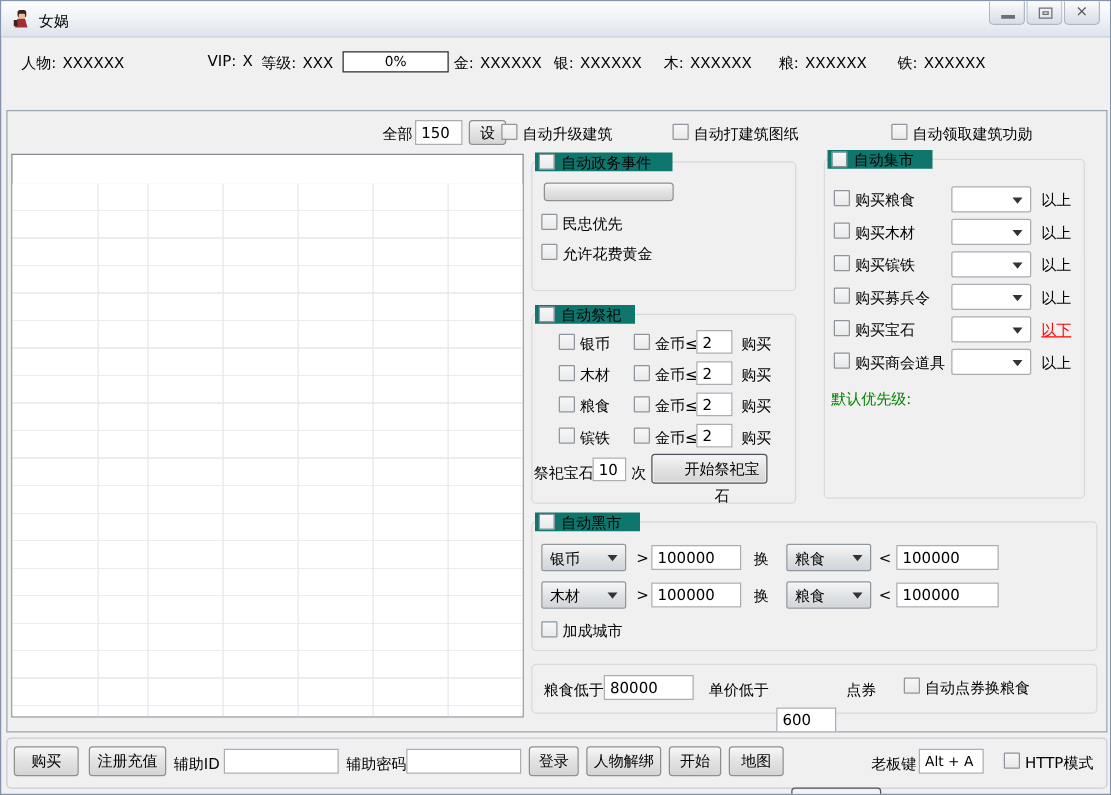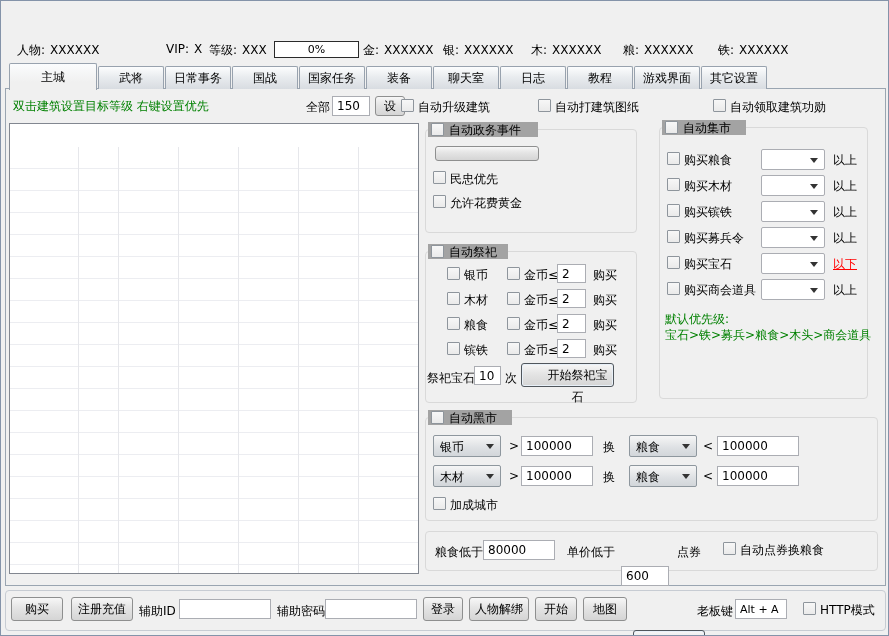--- a/index.html
+++ b/index.html
@@ -52,41 +52,63 @@
   .btn.strong { border-color:#50565C; box-shadow:inset 0 0 0 1px #E8F0F8;padding-left:20px; }
   .combo { position:absolute; border:1px solid #8E979E; border-radius:2px;
            background:linear-gradient(#F6F6F6,#DDE0E3 60%,#D2D6DA); }
   .combo.flat { background:#FFFFFF; border-color:#ABADB3; }
   .combo .ct { position:absolute; left:6px; top:3px; font-size:12px; white-space:nowrap; }
   .arrow { position:absolute; right:6px; top:8px; width:0; height:0;
            border-left:4px solid transparent; border-right:4px solid transparent; border-top:5px solid #333; }
 
   
   .group { position:absolute; border:1px solid #D9D9D9; border-radius:4px; }
-  .gtitle { position:absolute; z-index:2; background:#a3a3a3; padding:0 3px; height:15px; }
+  .gtitle { position:absolute; z-index:2; background:#0f766e; padding:0 3px; height:15px; }
   .gtitle .cbx { position:absolute; left:3px; top:1px; width:13px; height:13px; border:1px solid #8E959C;
                  border-radius:1px; background:linear-gradient(#F7F7F7,#EAEAEA); }
   .gtitle .gt-lbl { position:absolute; left:21px; top:0px; font-size:12px; white-space:nowrap; }
 
   
   .table { position:absolute; left:8px; top:122px; width:410px; height:451px;
            background:#FFFFFF; border:1px solid #828790; }
   .thead { position:absolute; left:9px; top:123px; width:408px; height:22px; display:flex;
            background:linear-gradient(#FFFFFF,#F4F5F7); border-bottom:1px solid #D6D6D6; }
   .th { font-size:12px; line-height:21px; padding-left:9px; border-right:1px solid #E2E2E2;
         white-space:nowrap; overflow:hidden; }
   .tbody { position:absolute; left:9px; top:146px; width:408px; height:426px;
            background:repeating-linear-gradient(to bottom,#FFFFFF 0 21px,#ECEDF1 21px 22px); }
   .vline { position:absolute; top:146px; height:426px; width:1px; background:#E6E7EB; }
 </style>
 </head>
 <body>
 
 <div class="window">
 
+  <div class="titlebar">
+    <svg class="app-icon" viewBox="0 0 16 16">
+      <rect x="5" y="1" width="7" height="6" rx="2" fill="#3A2320"></rect>
+      <rect x="6" y="4" width="5" height="4" rx="1" fill="#E8C49C"></rect>
+      <path d="M3 15 L5 8 L11 8 L13 15 Z" fill="#A33030"></path>
+      <rect x="2" y="9" width="3" height="5" fill="#3A2320"></rect>
+    </svg>
+    <div class="title-text">女娲</div>
+    <div class="winbtns">
+      <div class="winbtn">
+        <div class="glyph-min"></div>
+      </div>
+      <div class="winbtn">
+        <div class="glyph-max">
+          <div class="glyph-max-inner"></div>
+        </div>
+      </div>
+      <div class="winbtn">
+        <span>×</span>
+      </div>
+    </div>
+  </div>
 
   <div class="sl" style="left:16px">
     <span>人物:</span><span class="v">XXXXXX</span>
   </div>
   <div class="sl" style="left:165px">
     <span>VIP:</span><span class="v">X</span>
   </div>
   <div class="sl" style="left:208px">
     <span>等级:</span><span class="v">XXX</span>
   </div>
@@ -103,35 +125,21 @@
     <span>木:</span><span class="v">XXXXXX</span>
   </div>
   <div class="sl" style="left:622px">
     <span>粮:</span><span class="v">XXXXXX</span>
   </div>
   <div class="sl" style="left:717px">
     <span>铁:</span><span class="v">XXXXXX</span>
   </div>
 
   <div class="page"></div>
-  <div class="tabstrip">
-    <div class="tab active">主城</div>
-    <div class="tab">武将</div>
-    <div class="tab">日常事务</div>
-    <div class="tab">国战</div>
-    <div class="tab">国家任务</div>
-    <div class="tab">装备</div>
-    <div class="tab">聊天室</div>
-    <div class="tab">日志</div>
-    <div class="tab">教程</div>
-    <div class="tab">游戏界面</div>
-    <div class="tab">其它设置</div>
-  </div>
-
-  <div class="lbl green" style="left:12px; top:97px">双击建筑设置目标等级 右键设置优先</div>
+
   <div class="lbl" style="left:305px; top:98px">全部</div>
   <input class="txt" style="left: 331px; top: 95px; width: 38px; height: 20px;" value="150">
   <div class="btn" style="left:374px; top:95px; width:30px; height:20px; line-height:18px">设</div>
   <div class="cb" style="left:400px; top:98px"></div>
   <div class="lbl" style="left:417px; top:98px">自动升级建筑</div>
   <div class="cb" style="left:537px; top:98px"></div>
   <div class="lbl" style="left:554px; top:98px">自动打建筑图纸</div>
   <div class="cb" style="left:712px; top:98px"></div>
   <div class="lbl" style="left:729px; top:98px">自动领取建筑功勋</div>
 
@@ -236,21 +244,20 @@
   <div class="lbl red" style="left:832px; top:255px">以下</div>
 
   <div class="cb" style="left:666px; top:281px"></div>
   <div class="lbl" style="left:683px; top:281px">购买商会道具</div>
   <div class="combo flat" style="left:760px; top:278px; width:64px; height:21px">
       <div class="arrow"></div>
     </div>
   <div class="lbl" style="left:832px; top:281px">以上</div>
 
   <div class="lbl green" style="left:664px; top:310px">默认优先级:</div>
-  <div class="lbl green" style="left:664px; top:326px">宝石&gt;铁&gt;募兵&gt;粮食&gt;木头&gt;商会道具</div>
 
   <div class="group" style="left:424px; top:416px; width:453px; height:104px"></div>
   <div class="gtitle" style="left:427px; top:409px; width:84px">
     <div class="cbx"></div>
     <div class="gt-lbl">自动黑市</div>
   </div>
 
   <div class="combo" style="left:432px; top:434px; width:68px; height:22px">
     <div class="ct">银币</div>
     <div class="arrow"></div>

